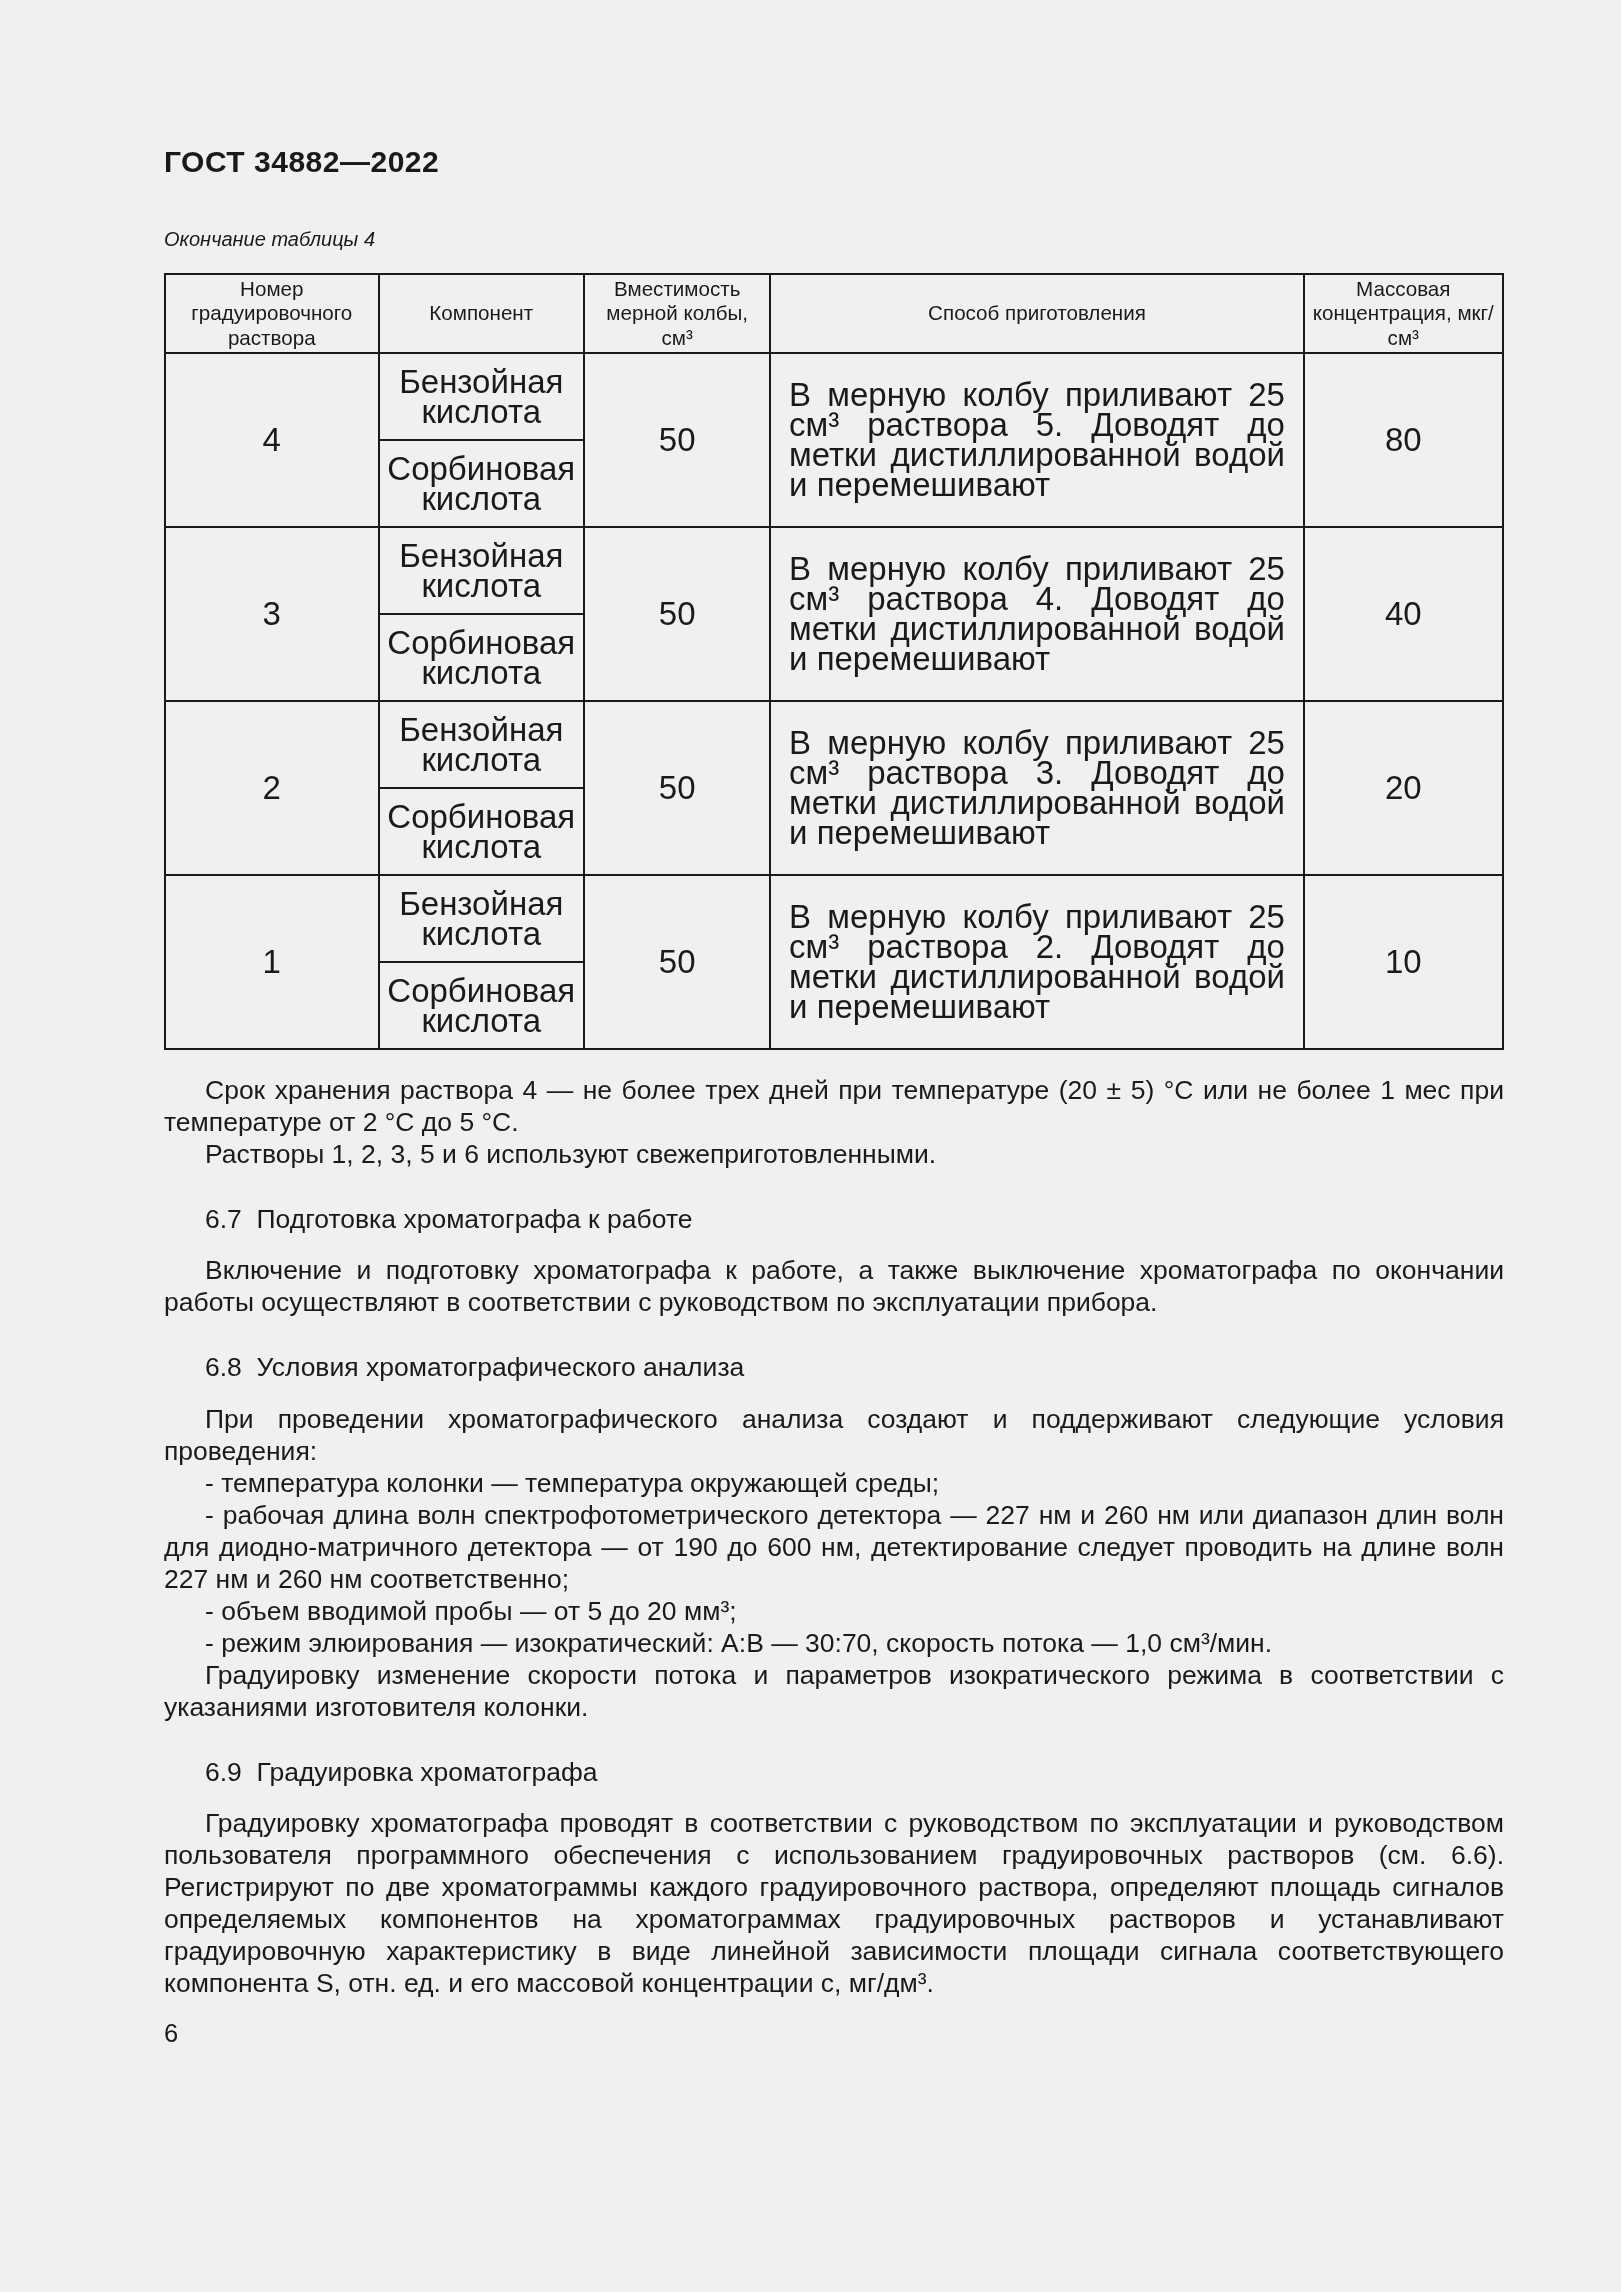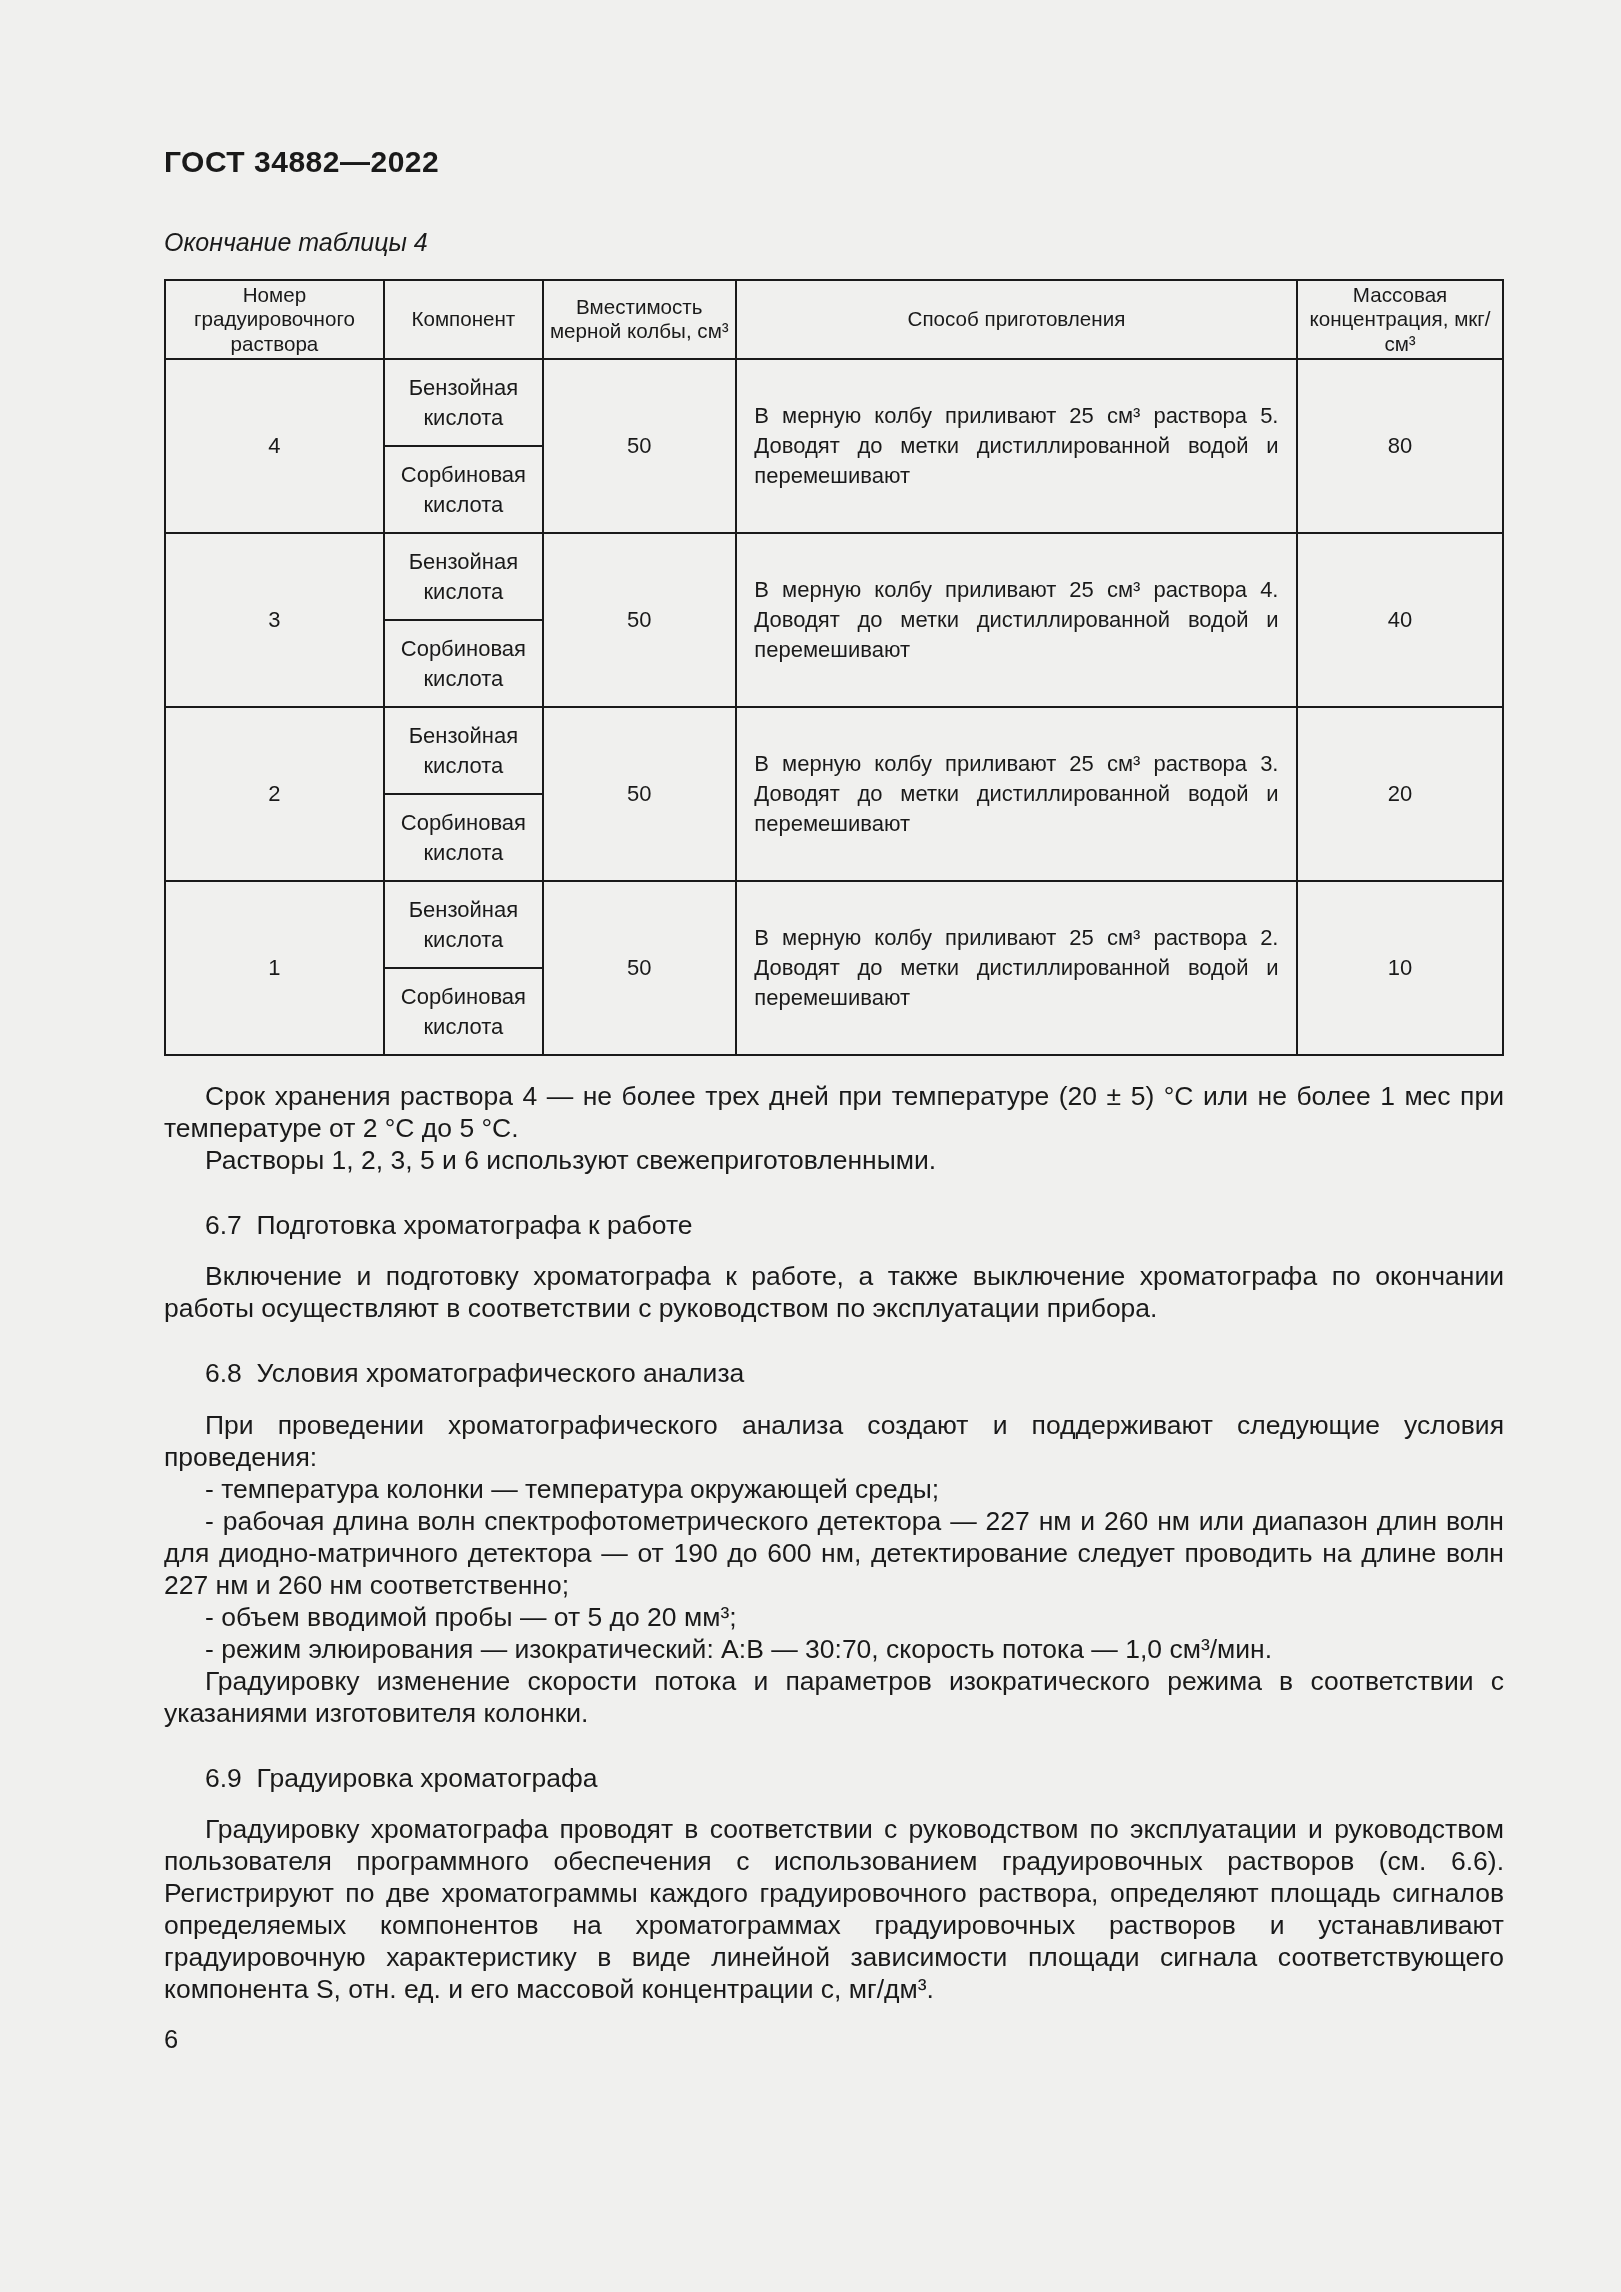--- a/index.html
+++ b/index.html
@@ -8,31 +8,31 @@
     background:#f0f0ee;
     position:relative;
     box-sizing:border-box;
     padding:145px 117px 8px 164px;
     font-family:"Liberation Sans", sans-serif;
     color:#1a1a1a;
     margin:0 auto;
     overflow:hidden;
   }
   .doc-header { font-weight:bold; font-size:30px; letter-spacing:0.5px; }
-  .table-caption { font-style:italic; font-size:25px; margin-top:49px; }
+  .table-caption { font-style:italic; font-size:20px; margin-top:49px; }
 
   table.grad { border-collapse:collapse; margin-top:21.6px; table-layout:fixed;border-radius:31px; }
   table.grad th, table.grad td { border:2px solid #1a1a1a; background:#f0f0ee; }
   table.grad th {
     font-weight:normal; font-size:20.6px; line-height:24.5px;
     text-align:center; vertical-align:middle;
     height:71px; padding:2px 5.9px; box-sizing:border-box;
   }
   table.grad td {
-    font-size:22px; line-height:30px;
+    font-size:33px; line-height:30px;
     text-align:center; vertical-align:middle;
     padding:3.9px 7.8px; box-sizing:border-box;
   }
   table.grad td.component { height:87px; }
   table.grad td.method { text-align:justify; padding:9.8px 17.6px; }
 
   .notes { margin-top:23.5px; }
   .para {
     font-size:26.5px; line-height:32px;
     text-align:justify; text-indent:41px;

